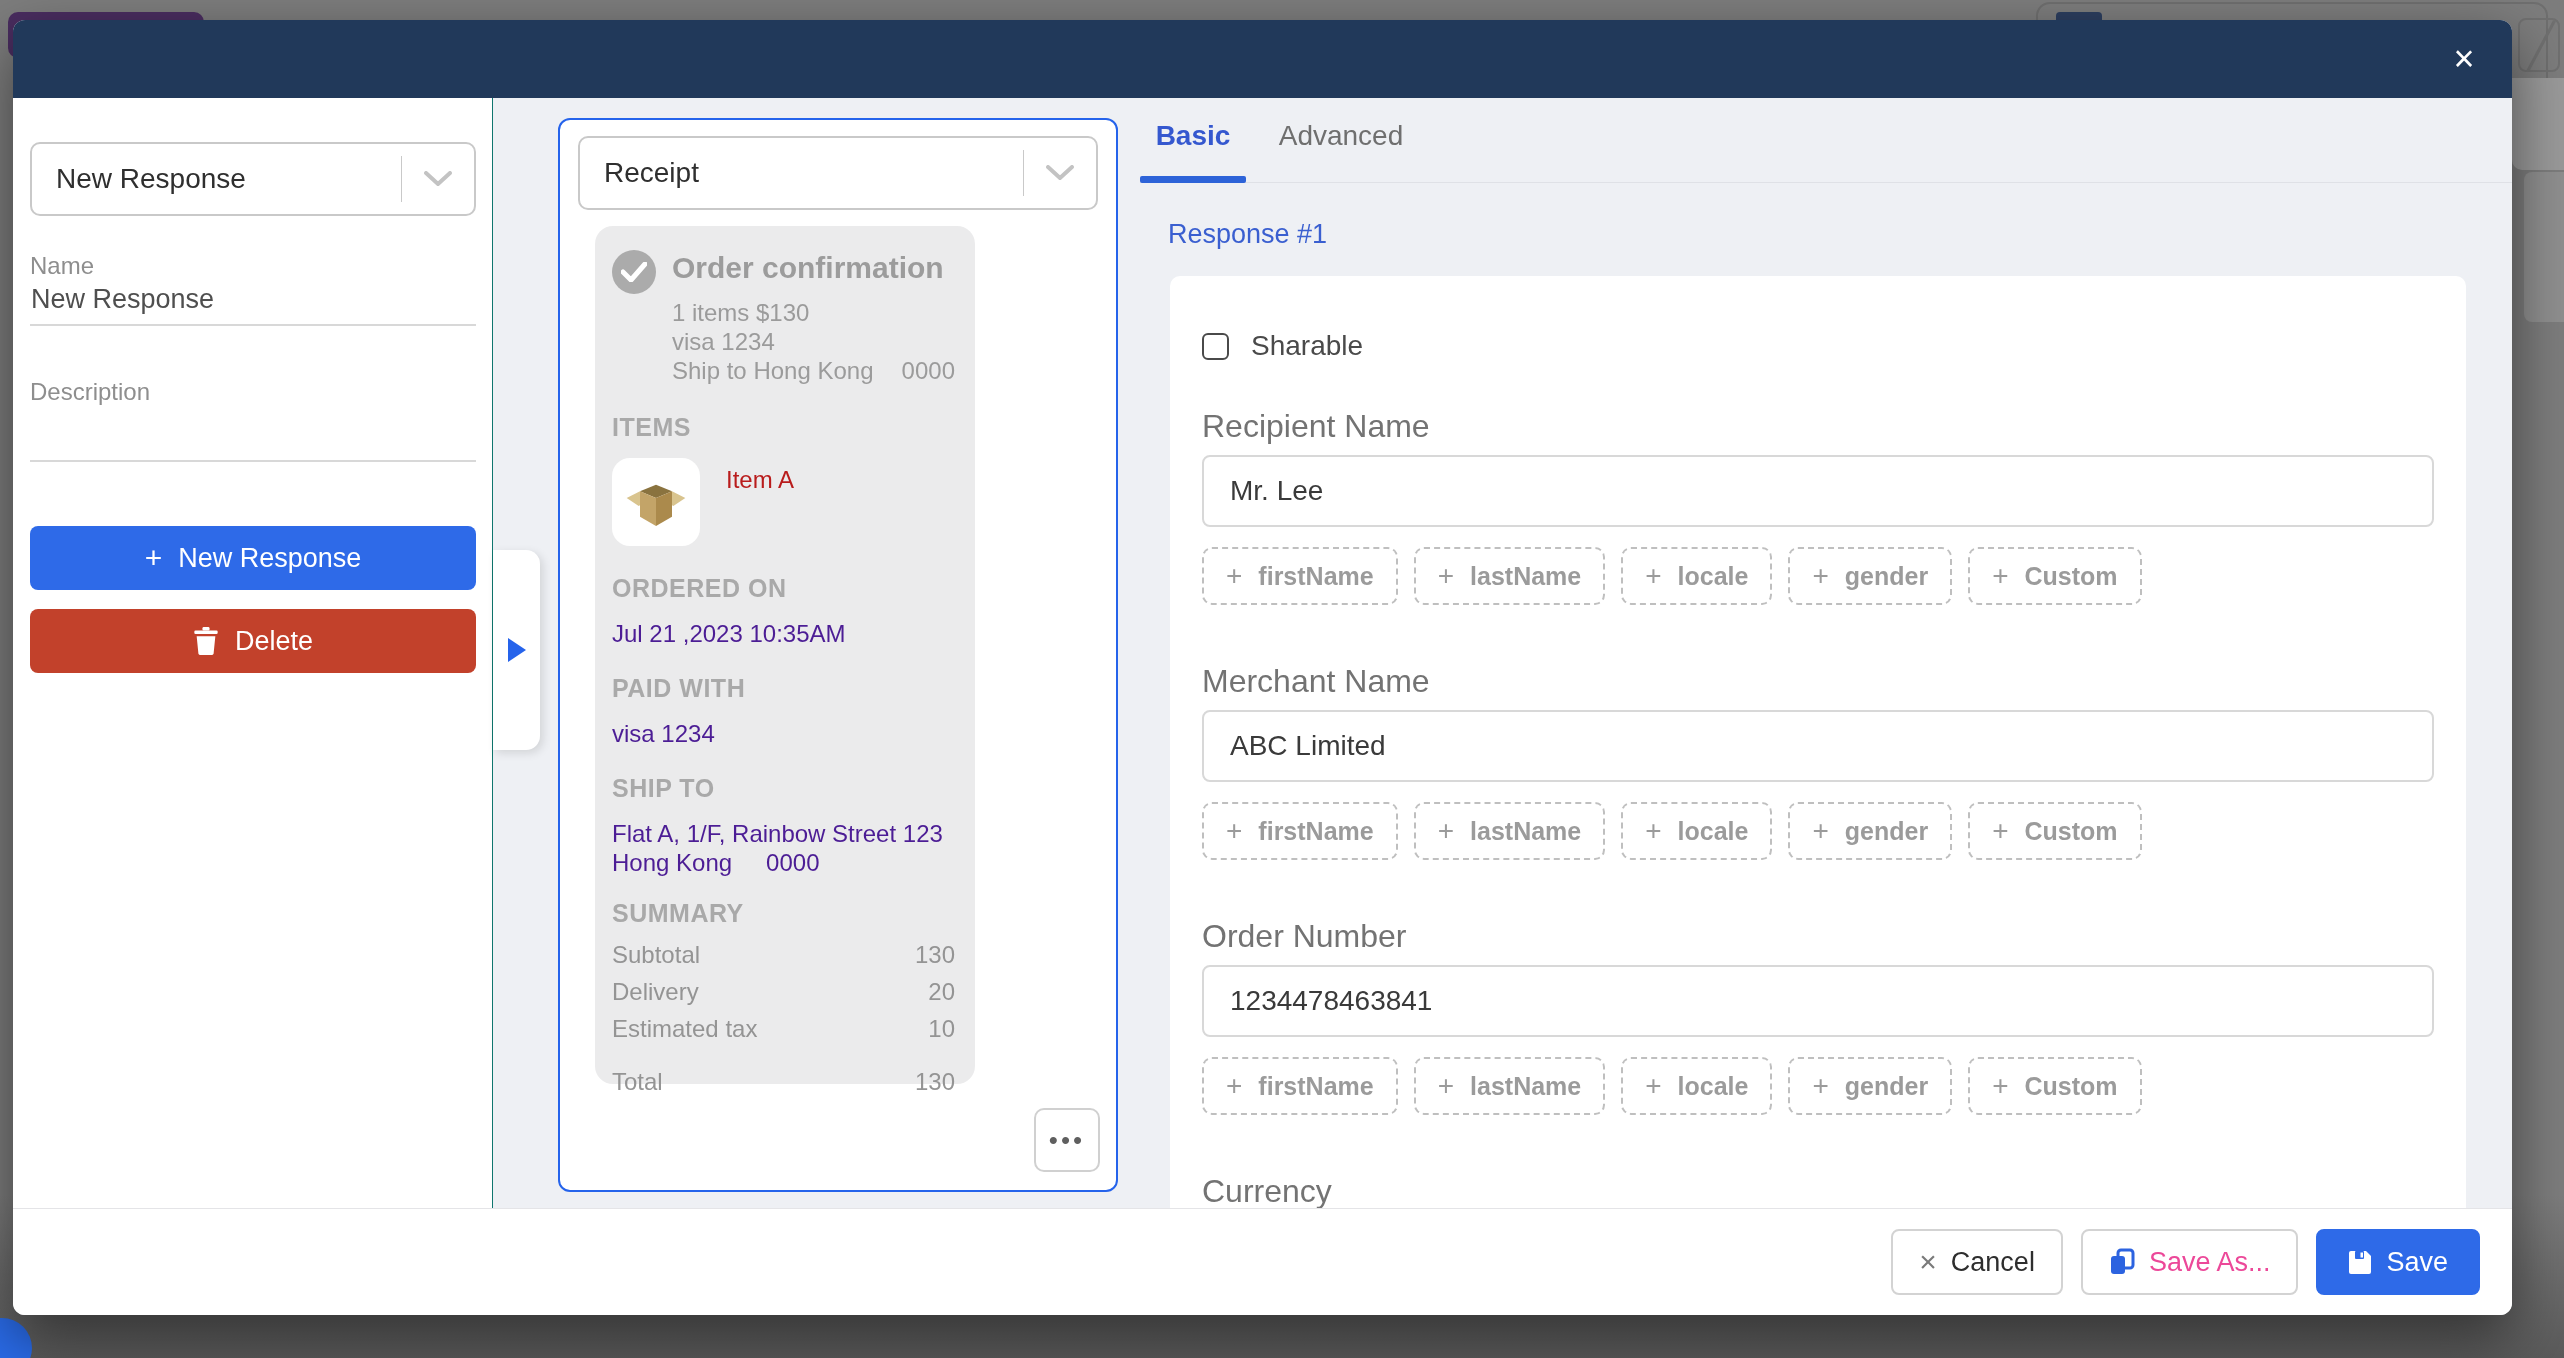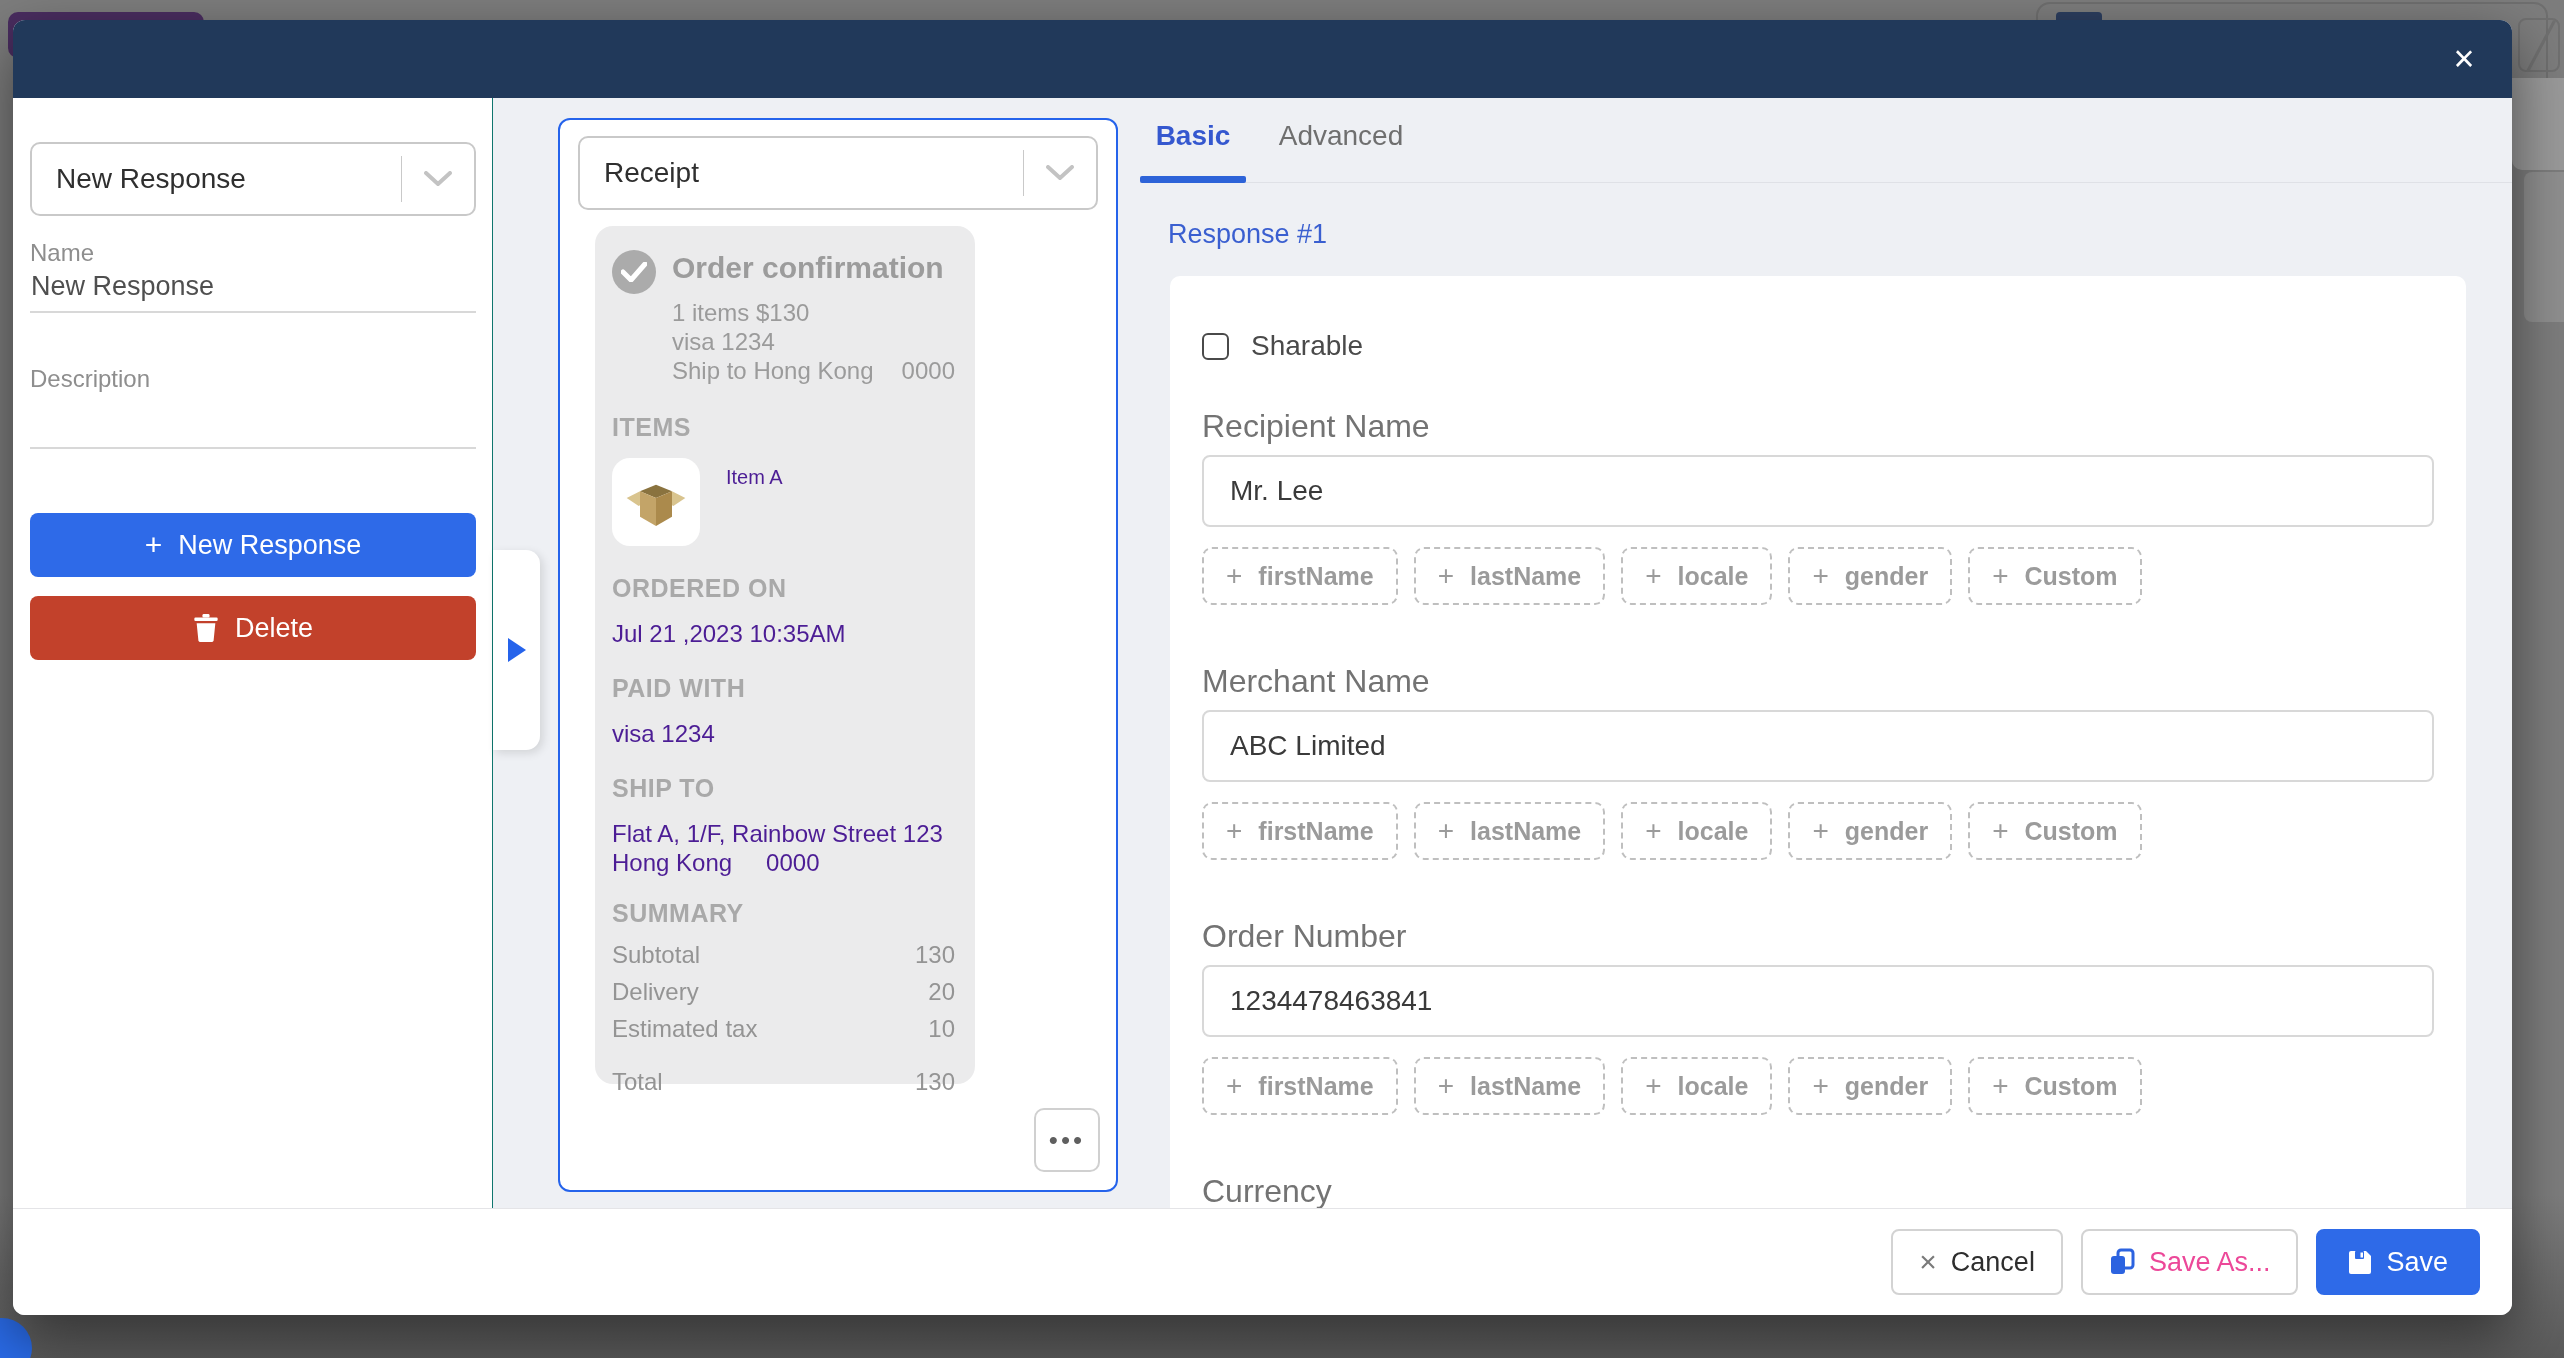--- a/index.html
+++ b/index.html
@@ -92,21 +92,21 @@
   .rc-title { font-size:30px; font-weight:bold; color:#9c9c9c; line-height:1.2; }
   .rc-lines { margin-top:12px; font-size:24px; line-height:29px; color:#9b9b9b; }
   .rc-shiprow { display:flex; justify-content:space-between; }
   .rc-section { font-size:25px; font-weight:bold; color:#a9a9a9; letter-spacing:.5px; }
   .rc-value { font-size:24px; color:#4c1d95; line-height:29px; }
   .item-row { display:flex; margin-top:16px; }
   .item-img {
     width:88px; height:88px; background:#fff; border-radius:18px;
     display:flex; align-items:center; justify-content:center;
   }
-  .item-name { margin:8px 0 0 26px; font-size:20px; color:#4c1d95; }
+  .item-name { margin:8px 0 0 26px; font-size:24px; color:#b91c1c; }
   .sum-row { display:flex; justify-content:space-between; font-size:24px; color:#949494; line-height:37px; }
   .sum-total { margin-top:16px; }
   .more-btn {
     position:absolute; right:16px; bottom:18px; width:66px; height:64px; background:#fff;
     border:2px solid #d0d0d0; border-radius:10px; color:#5f5f5f; font-size:26px; letter-spacing:3px;
     cursor:pointer; display:flex; align-items:center; justify-content:center; font-family:inherit;
   }
 
   
   .editor { position:absolute; left:1127px; top:0; right:0; bottom:0; }
@@ -171,21 +171,21 @@
       <div class="select-box">
         <span class="select-value">New Response</span>
         <span class="select-divider"></span>
         <span class="select-caret">
           <svg width="28" height="16" viewBox="0 0 28 16">
               <polyline points="2,2 14,13 26,2" fill="none" stroke="#c3c3c3" stroke-width="4" stroke-linecap="round" stroke-linejoin="round"></polyline>
             </svg>
         </span>
       </div>
 
-      <div class="label-gray" style="margin-top:23px;">Name</div>
+      <div class="label-gray" style="margin-top:36px;">Name</div>
       <input class="underline-input" value="New Response" style="">
 
       <div class="label-gray" style="margin-top:52px;">Description</div>
       <input class="underline-input" style="height: 56px;" value="">
 
       <button class="btn-block btn-blue" style="margin-top:64px;">
         <span class="plus-glyph">+</span>
         <span>New Response</span>
       </button>
 

